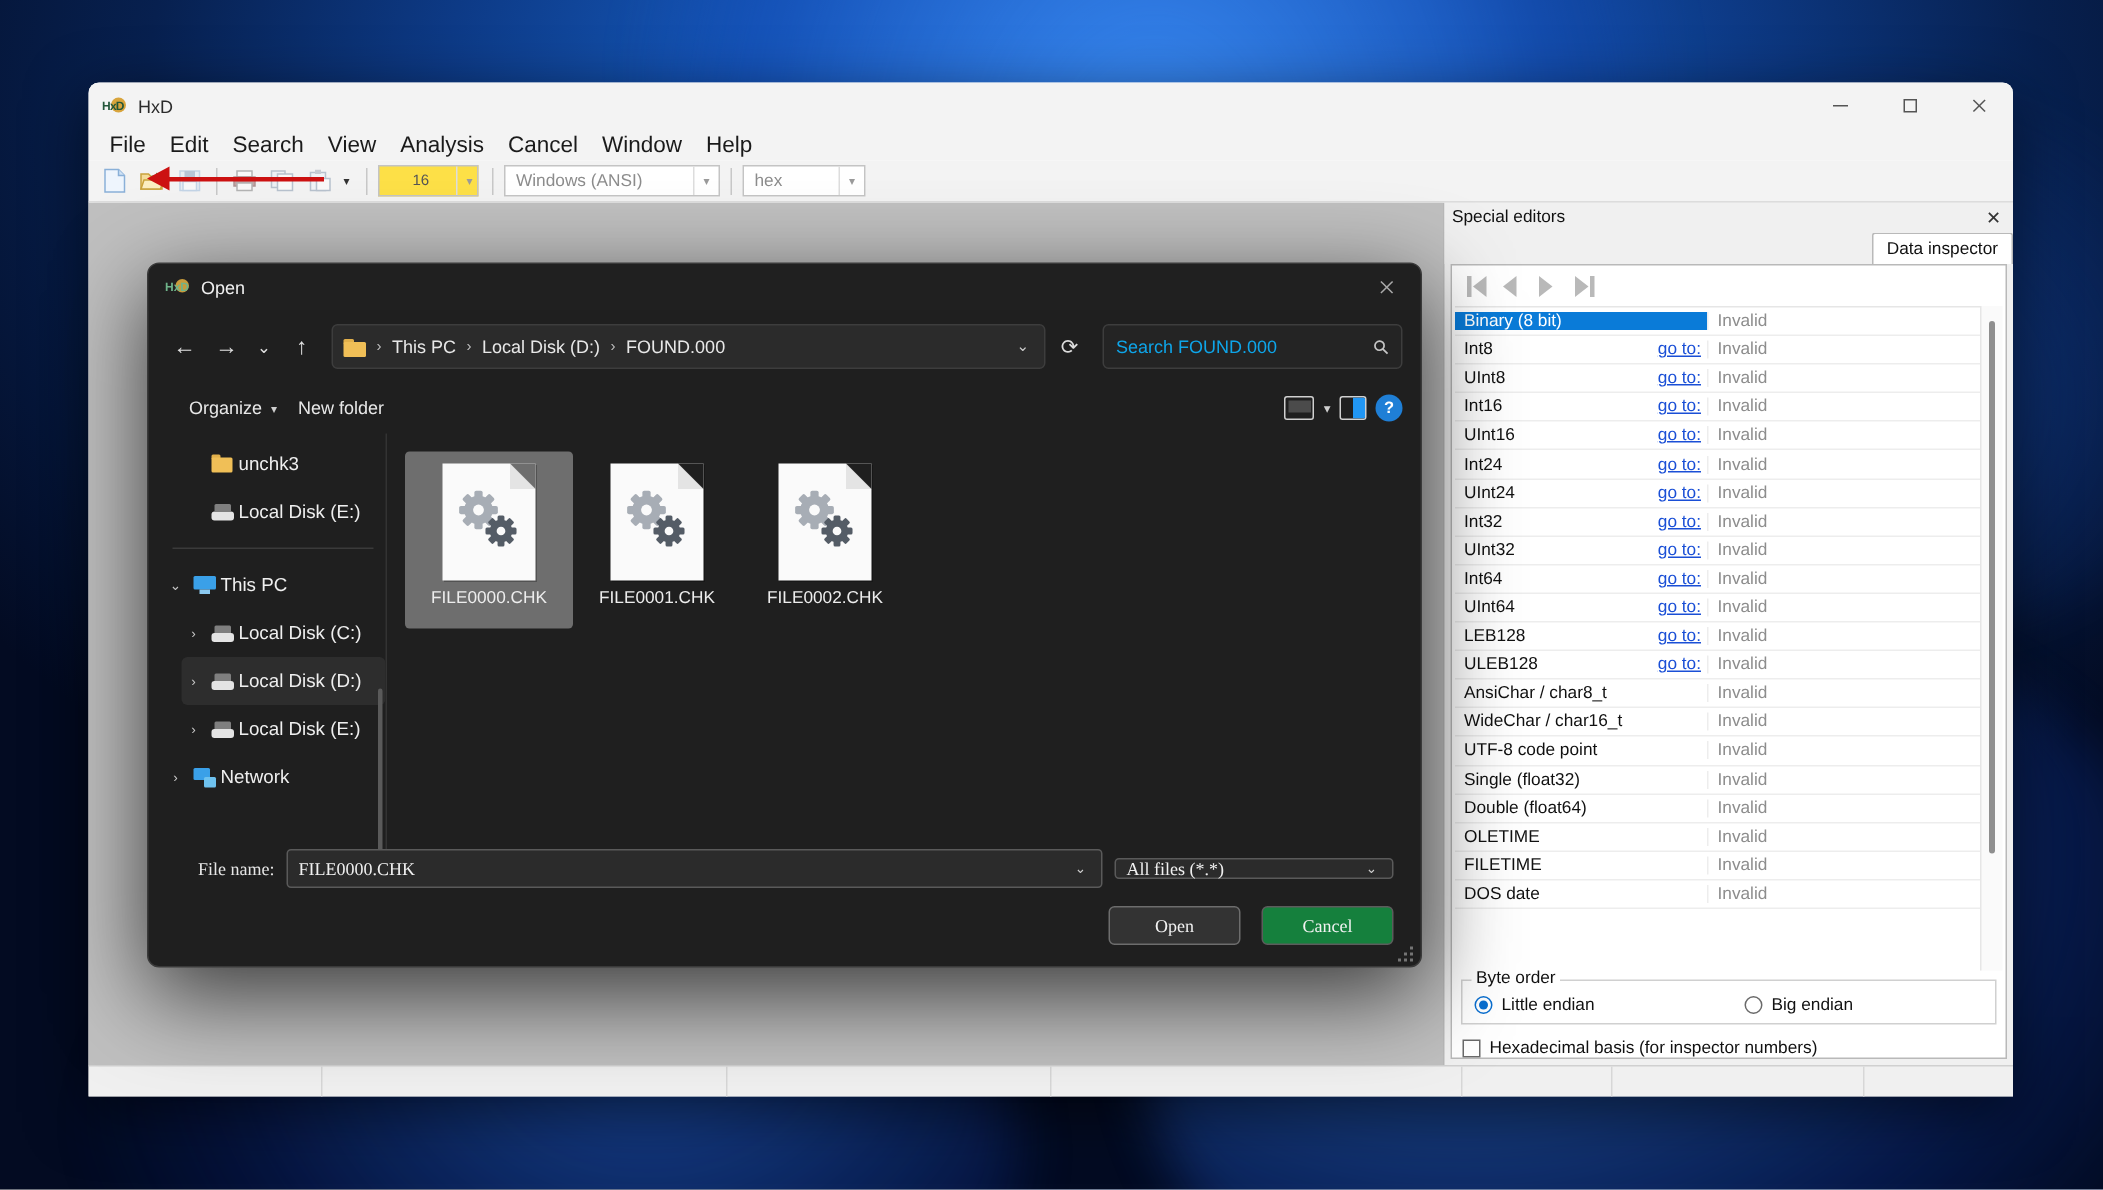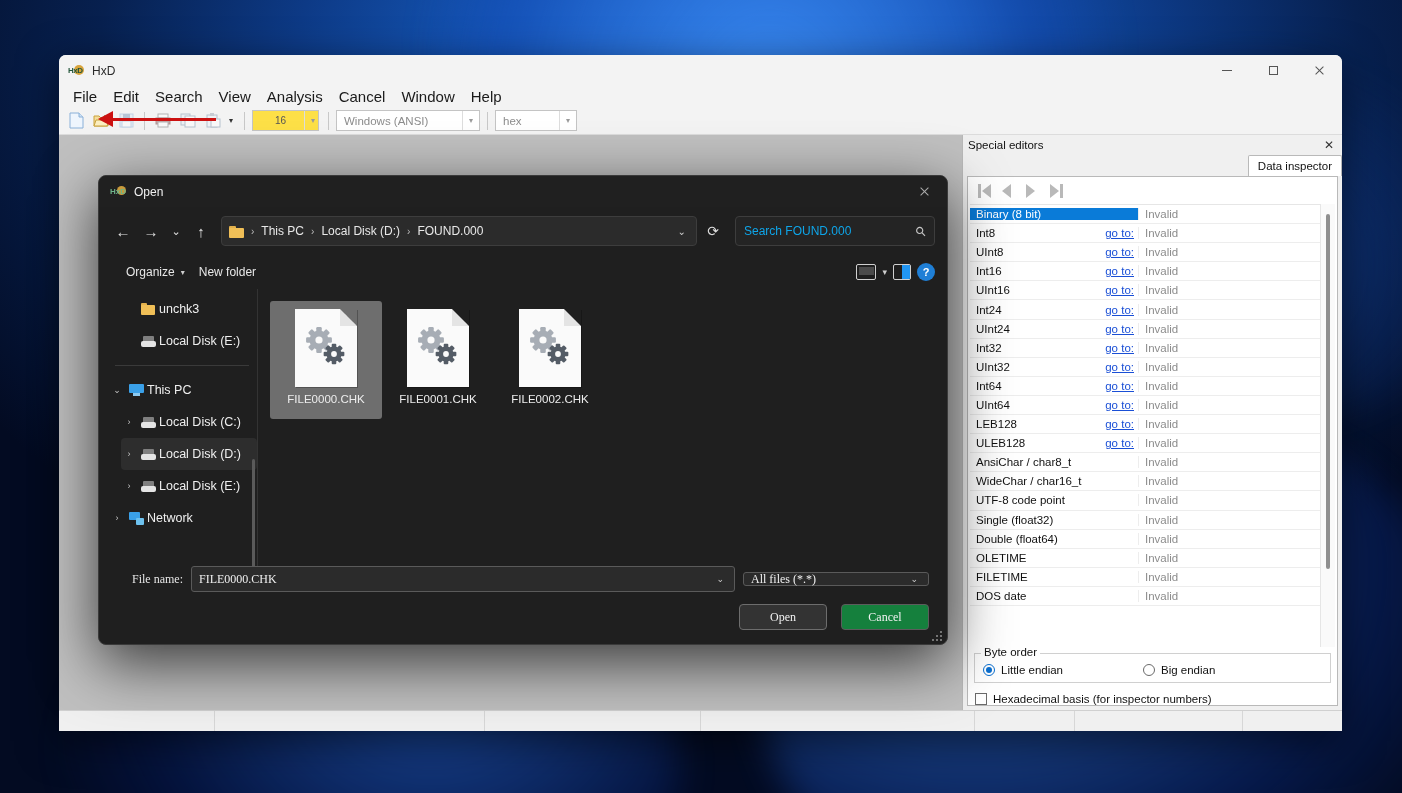--- a/index.html
+++ b/index.html
@@ -196,21 +196,21 @@
   .byte-order {
     border: 1px solid #d0d0d0; margin: 6px 6px 2px 6px; padding: 3px 8px 6px 8px;
     position: relative;
   }
   .byte-order .legend {
     position: absolute; top: -8px; left: 6px; background: #fff;
     font-size: 11.5px; color: #111; padding: 0 3px;
   }
   .radio-row { display: flex; align-items: center; padding-top: 7px; }
   .radio-opt { display: flex; align-items: center; font-size: 11.5px; color: #111; }
-  .radio-opt:first-child { width: 160px; }
+  .radio-opt:first-child { width: 180px; }
   .radio {
     width: 12px; height: 12px; border-radius: 50%;
     border: 1px solid #6a6a6a; margin-right: 6px;
     display: flex; align-items: center; justify-content: center; background: #fff;
   }
   .radio.on { border-color: #0a6fd0; background: #fff; }
   .radio.on:after {
     content:""; width: 6px; height: 6px; border-radius: 50%; background: #0a6fd0;
   }
   .check-row { display: flex; align-items: center; padding: 8px 0 0 7px; font-size: 11.5px; color: #111; }

